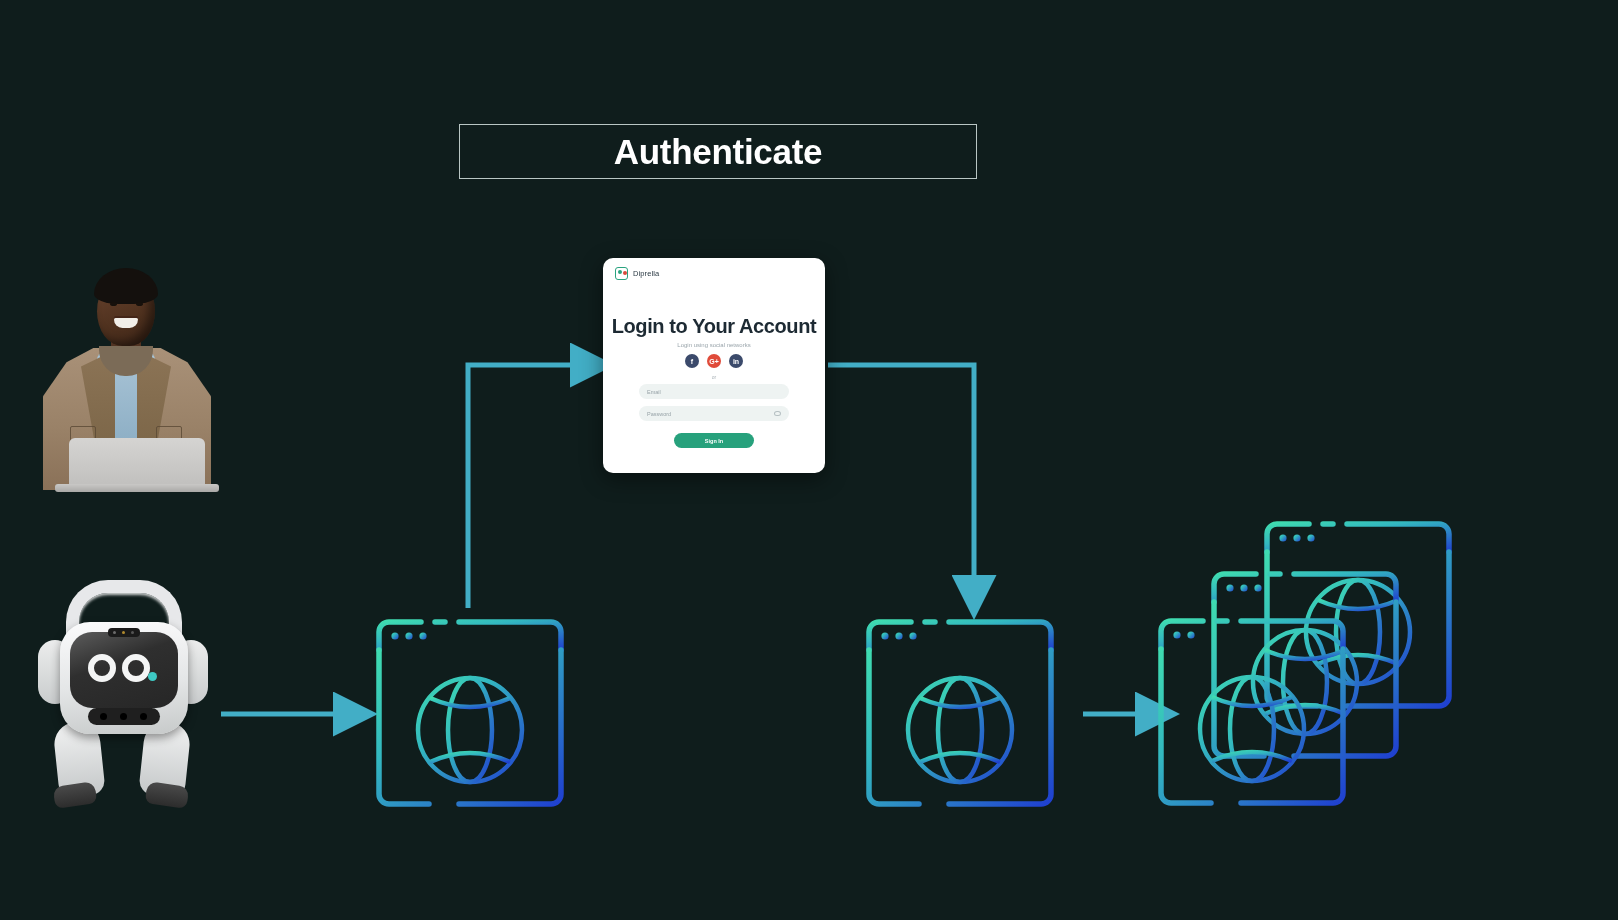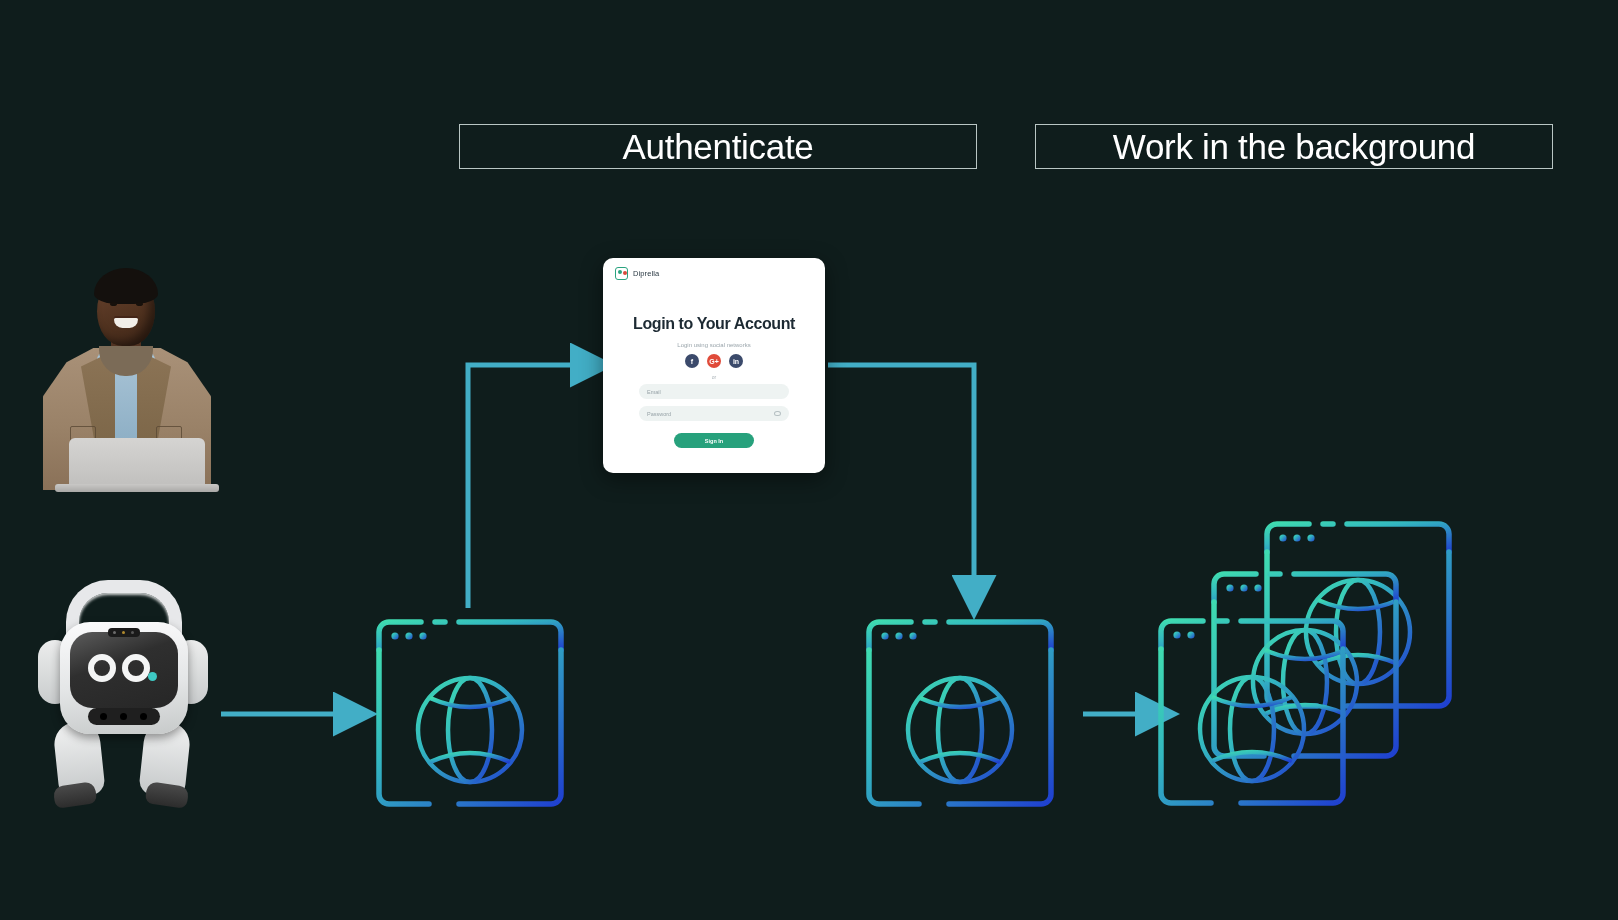--- a/index.html
+++ b/index.html
@@ -19,23 +19,23 @@
 
   
   .banner {
     position: absolute;
     border: 1px solid #b9c6c4;
     display: flex;
     align-items: center;
     justify-content: center;
     color: #ffffff;
     font-size: 35px;
-    font-weight: normal;
+    font-weight: bold;
     letter-spacing: -0.3px;
-    height: 45px;
+    height: 55px;
   }
   #banner-authenticate { left: 459px; top: 124px; width: 518px; }
   #banner-background   { left: 1035px; top: 124px; width: 518px; }
 
   
   #person {
     position: absolute;
     left: 25px; top: 262px; width: 200px; height: 228px;
   }
   .ph-head {
@@ -171,21 +171,21 @@
     content:""; position:absolute; left:2px; top:1.5px; width:4px; height:4px;
     border-radius:50%; background:#2aa37f;
   }
   .lc-logo::after {
     content:""; position:absolute; left:6.5px; top:3px; width:4px; height:4px;
     border-radius:50%; background:#d84b3c;
   }
   .lc-brand-name { font-size: 7.5px; font-weight: normal; color:#2b3a44; letter-spacing:.1px; }
   .lc-title {
     position:absolute; left:0; right:0; top: 57px; text-align:center;
-    font-size: 16px; font-weight: bold; color:#1d2a33; letter-spacing:-.4px;
+    font-size: 20px; font-weight: bold; color:#1d2a33; letter-spacing:-.4px;
   }
   .lc-sub {
     position:absolute; left:0; right:0; top: 84px; text-align:center;
     font-size: 6px; color:#9aa5ab;
   }
   .lc-socials {
     position:absolute; left:0; right:0; top: 96px;
     display:flex; justify-content:center; gap:8px;
   }
   .lc-soc { width: 14px; height: 14px; border-radius:50%; display:flex; align-items:center; justify-content:center;
@@ -221,23 +221,20 @@
   .browser { position:absolute; }
   .browser svg { display:block; }
 </style>
 </head>
 <body>
 
 <div id="stage">
 
   <div class="banner" id="banner-authenticate">
     <span>Authenticate</span>
-  </div>
-  <div class="banner" id="banner-background">
-    <span>Work in the background</span>
   </div>
 
   <div id="person">
     <div class="ph-jacket"></div>
     <div class="ph-neck"></div>
     <div class="ph-shirt"></div>
     <div class="ph-lapel-l"></div>
     <div class="ph-lapel-r"></div>
     <div class="ph-collar"></div>
     <div class="ph-pocket l"></div>

